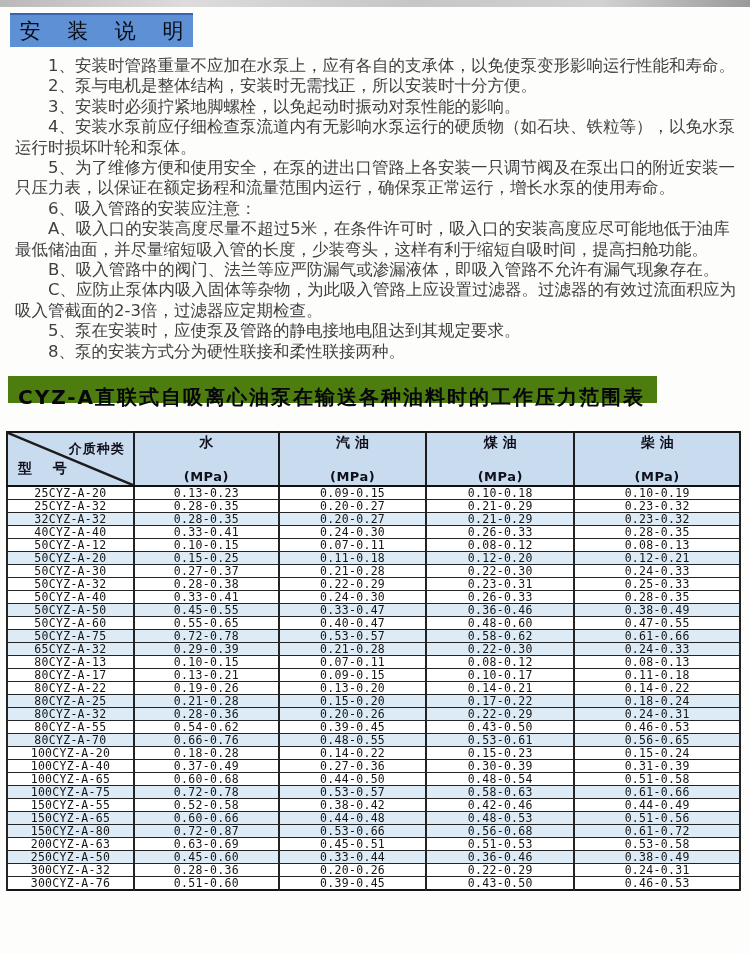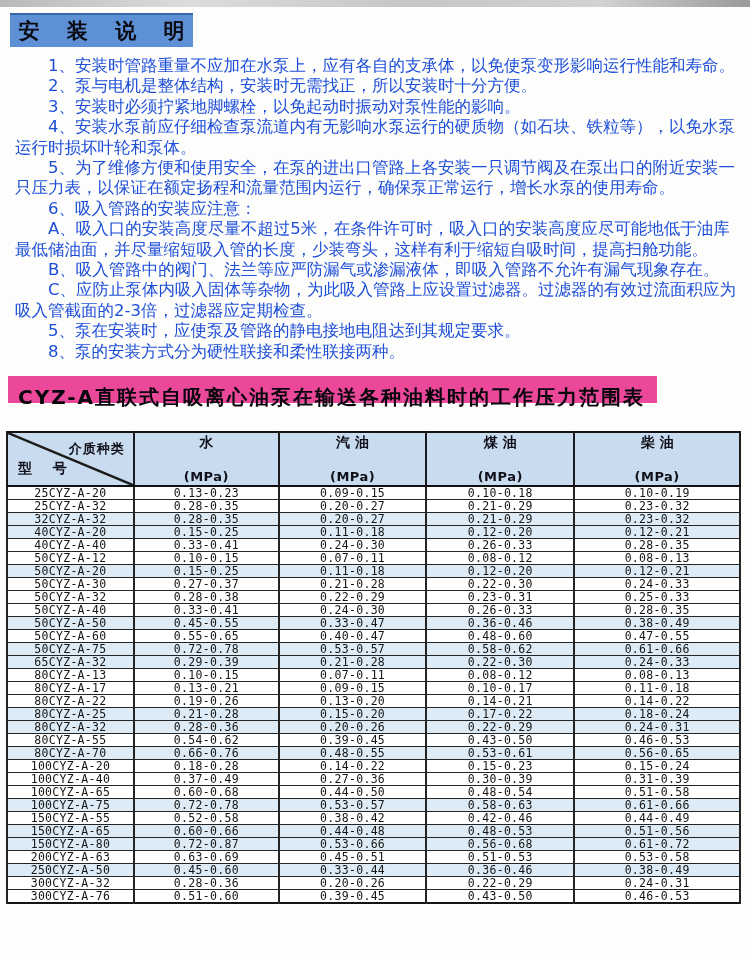--- a/index.html
+++ b/index.html
@@ -22,34 +22,34 @@
     background: linear-gradient(90deg, #b9b9b9, #dcdcdc 25%, #c6c6c6 55%, #d2d2d2 80%, #9a9a9a);
   }
   .title-box {
     position: absolute; left: 10px; top: 13px;
     width: 183px; height: 34px;
     background: #5d90d4;
     border-top: 2px solid #3666ad;
     display: flex; align-items: center; justify-content: center;
   }
   .title-box .title-text {
-    font-size: 21px; font-weight: bold; color: #0a0a12;
+    font-size: 21px; font-weight: normal; color: #0a0a12;
     letter-spacing: 10px; padding-left: 10px; white-space: nowrap;
   }
   .body-text {
     position: absolute; left: 15px; top: 56px;
     width: 722px;
     font-size: 16.5px; line-height: 20.4px;
-    color: #1d4ed8; font-weight: 500;
+    color: #404040; font-weight: 500;
   }
   .body-text p { margin: 0; text-indent: 2em; }
   .banner {
     position: absolute; left: 8px; top: 376px;
     height: 27px;
-    background: #ec4899;
+    background: #4d7c0f;
     display: inline-flex; align-items: center;
     padding: 16px 12px 0 10px;
   }
   .banner .banner-text {
     font-size: 20px; font-weight: bold; color: #06060c;
     letter-spacing: 2px; white-space: nowrap;
   }
   table.pressure {
     position: absolute; left: 6px; top: 431px;
     width: 735px;
@@ -174,27 +174,20 @@
           <td>0.21-0.29</td>
           <td>0.23-0.32</td>
         </tr>
         <tr class="tint">
           <td>32CYZ-A-32</td>
           <td>0.28-0.35</td>
           <td>0.20-0.27</td>
           <td>0.21-0.29</td>
           <td>0.23-0.32</td>
         </tr>
-        <tr class="tint">
-          <td>40CYZ-A-20</td>
-          <td>0.15-0.25</td>
-          <td>0.11-0.18</td>
-          <td>0.12-0.20</td>
-          <td>0.12-0.21</td>
-        </tr>
         <tr>
           <td>40CYZ-A-40</td>
           <td>0.33-0.41</td>
           <td>0.24-0.30</td>
           <td>0.26-0.33</td>
           <td>0.28-0.35</td>
         </tr>
         <tr>
           <td>50CYZ-A-12</td>
           <td>0.10-0.15</td>

